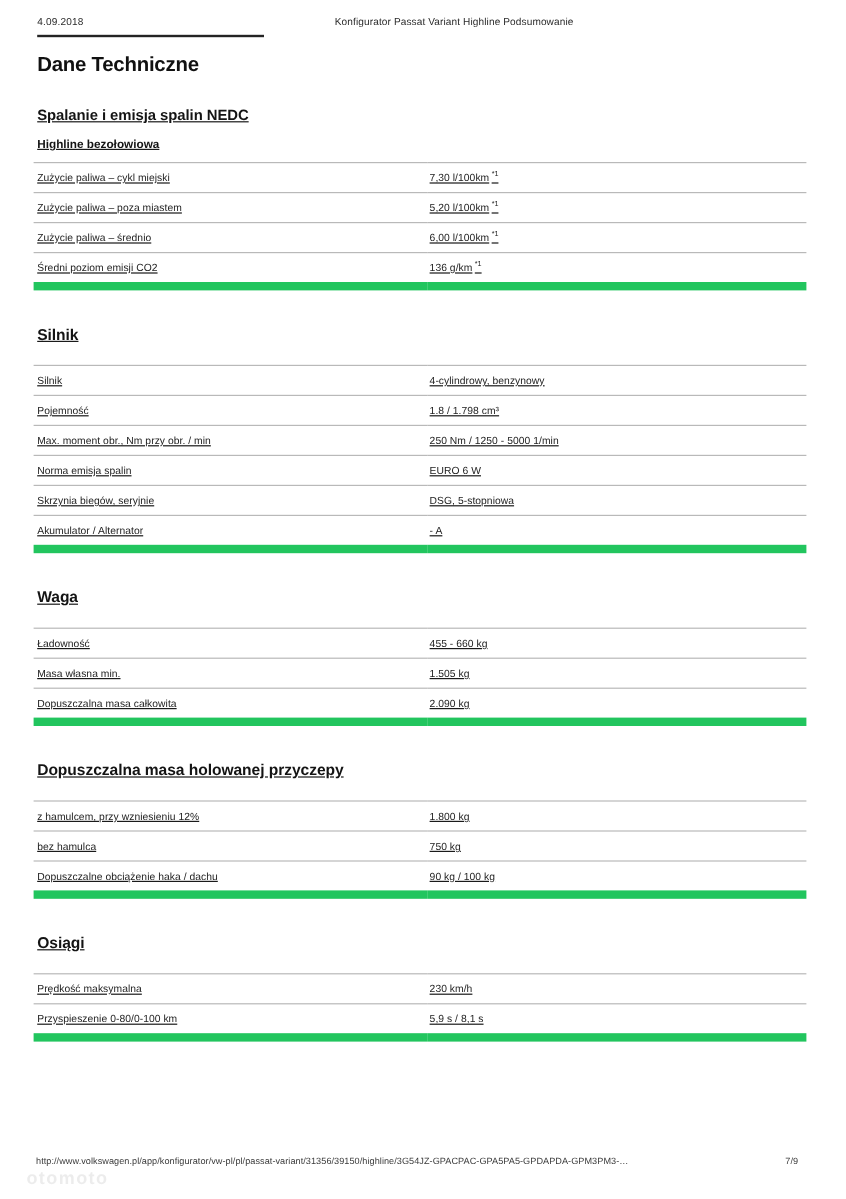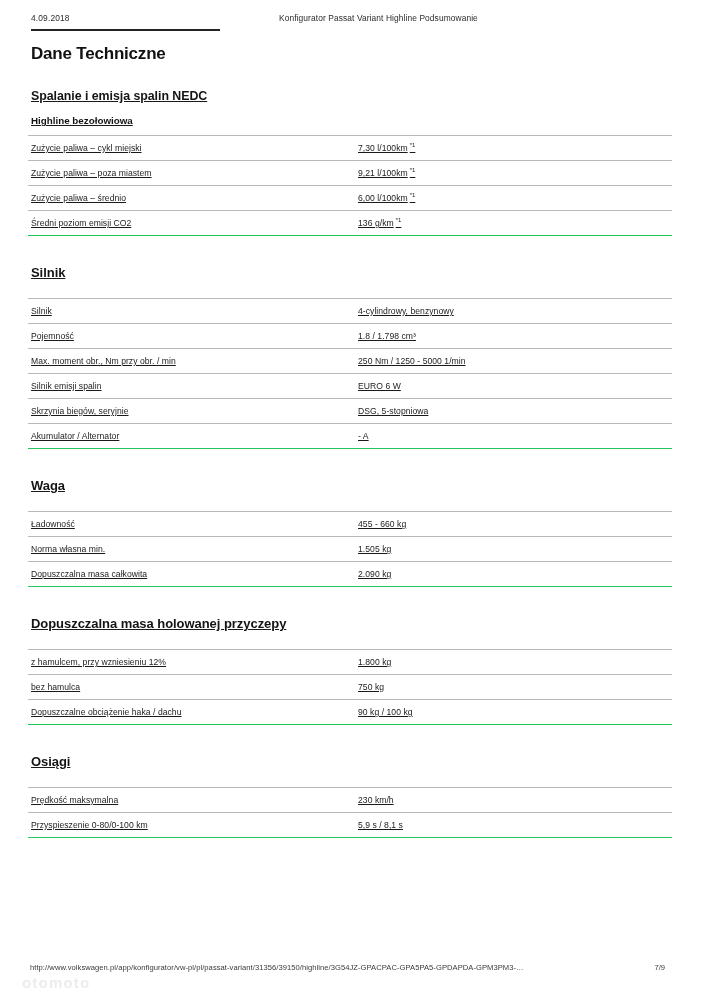--- a/index.html
+++ b/index.html
@@ -121,21 +121,21 @@
     border-top: 1px solid #b9b9b9;
     padding: 0;
     vertical-align: middle;
     font-size: 8.6px;
     color: #222222;
     letter-spacing: 0.04px;
     line-height: 12px;
     height: 24px;
   }
   .spec-table tr:last-child td {
-    border-bottom: 1px solid #22c55e;
+    border-bottom: 7px solid #22c55e;
   }
   .spec-table td.label {
     width: 325px;
     padding-left: 3px;
   }
   .spec-table td.value {
     padding-left: 2px;
   }
   .spec-table sup {
     font-size: 6px;
@@ -208,21 +208,21 @@
         <h3 class="section-title small">Highline bezołowiowa</h3>
         <div class="spacer-xs"></div>
         <table class="spec-table">
           <tbody>
             <tr>
               <td class="label">Zużycie paliwa – cykl miejski</td>
               <td class="value"><span>7,30 l/100km</span><sup>*1</sup></td>
             </tr>
             <tr>
               <td class="label">Zużycie paliwa – poza miastem</td>
-              <td class="value"><span>9,21 l/100km</span><sup>*1</sup></td>
+              <td class="value"><span>5,20 l/100km</span><sup>*1</sup></td>
             </tr>
             <tr>
               <td class="label">Zużycie paliwa – średnio</td>
               <td class="value"><span>6,00 l/100km</span><sup>*1</sup></td>
             </tr>
             <tr>
               <td class="label">Średni poziom emisji CO2</td>
               <td class="value"><span>136 g/km</span><sup>*1</sup></td>
             </tr>
           </tbody>
@@ -240,21 +240,21 @@
             </tr>
             <tr>
               <td class="label">Pojemność</td>
               <td class="value"><span>1.8 / 1.798 cm³</span></td>
             </tr>
             <tr>
               <td class="label">Max. moment obr., Nm przy obr. / min</td>
               <td class="value"><span>250 Nm / 1250 - 5000 1/min</span></td>
             </tr>
             <tr>
-              <td class="label">Silnik emisji spalin</td>
+              <td class="label">Norma emisja spalin</td>
               <td class="value"><span>EURO 6 W</span></td>
             </tr>
             <tr>
               <td class="label">Skrzynia biegów, seryjnie</td>
               <td class="value"><span>DSG, 5-stopniowa</span></td>
             </tr>
             <tr>
               <td class="label">Akumulator / Alternator</td>
               <td class="value"><span>- A</span></td>
             </tr>
@@ -265,21 +265,21 @@
         <div class="spacer-lg"></div>
         <h2 class="section-title big">Waga</h2>
         <div class="spacer-md"></div>
         <table class="spec-table">
           <tbody>
             <tr>
               <td class="label">Ładowność</td>
               <td class="value"><span>455 - 660 kg</span></td>
             </tr>
             <tr>
-              <td class="label">Norma własna min.</td>
+              <td class="label">Masa własna min.</td>
               <td class="value"><span>1.505 kg</span></td>
             </tr>
             <tr>
               <td class="label">Dopuszczalna masa całkowita</td>
               <td class="value"><span>2.090 kg</span></td>
             </tr>
           </tbody>
         </table>
       </div>
       <div class="section">

